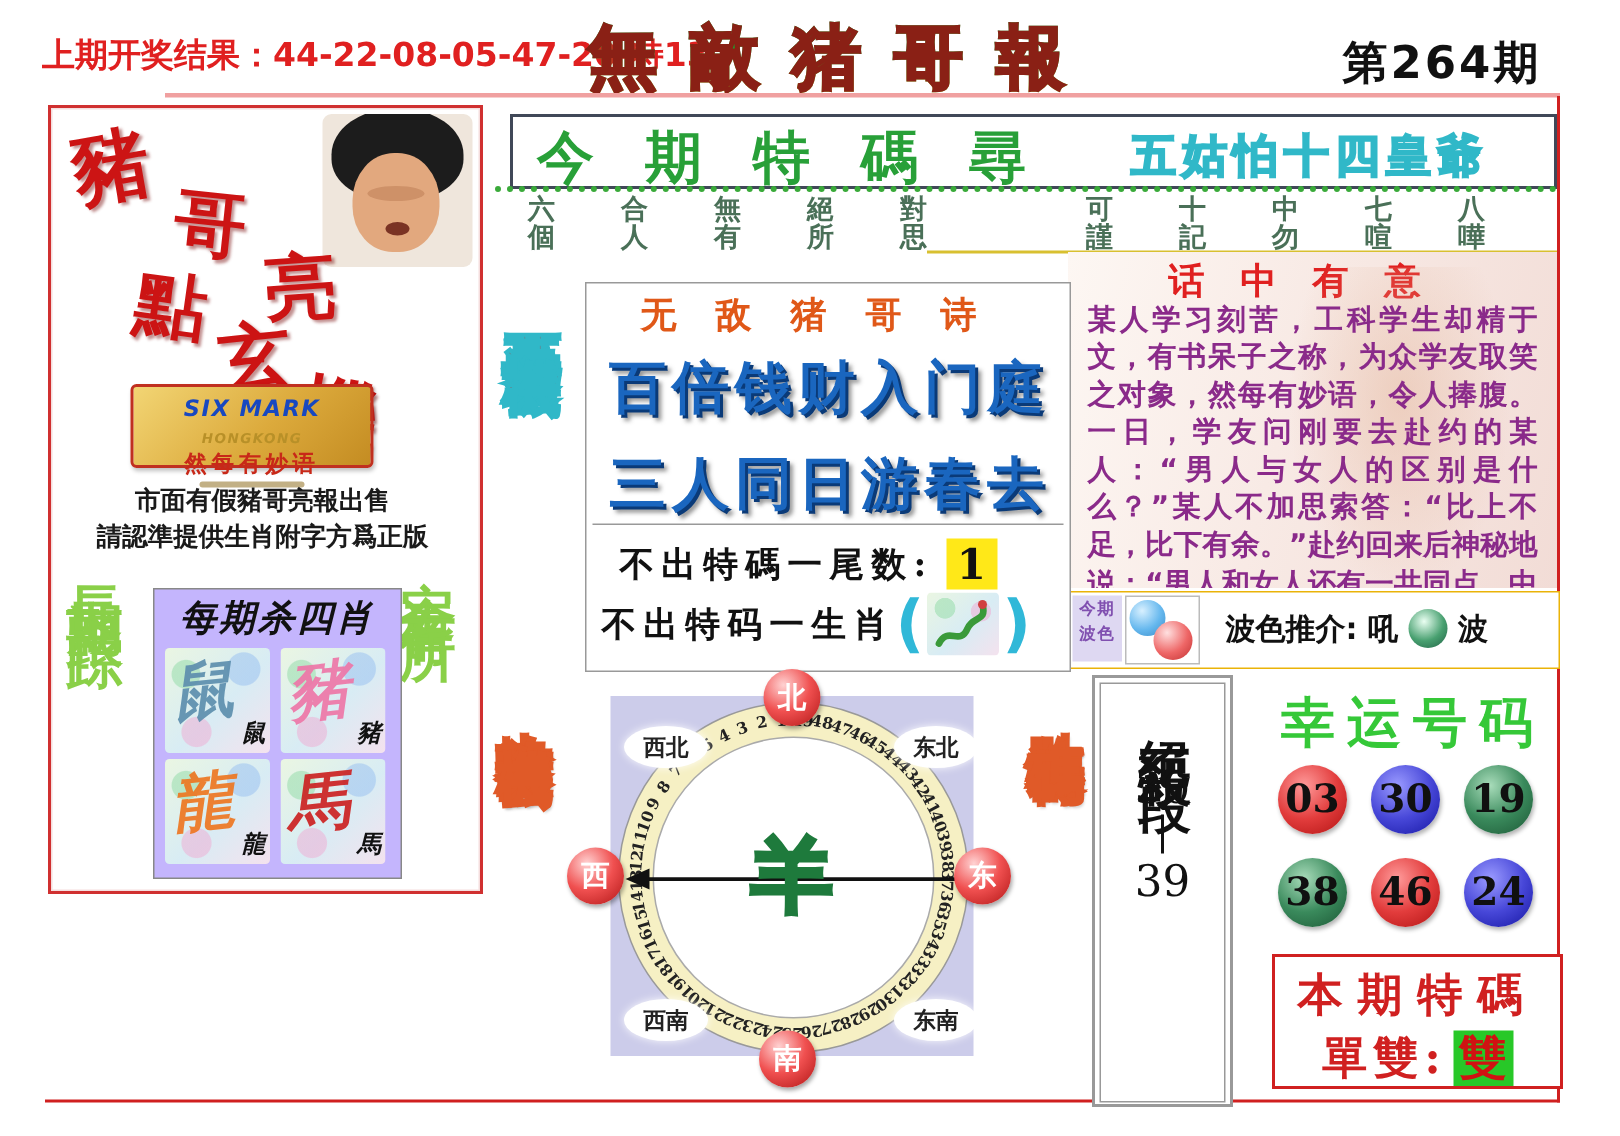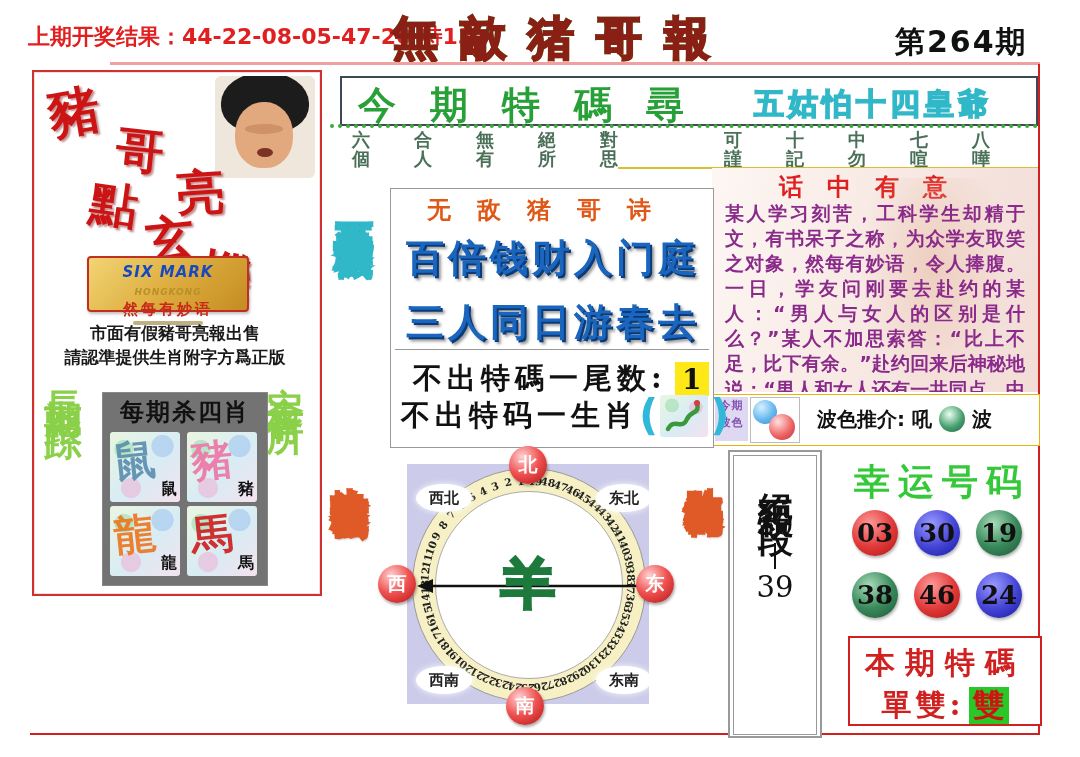--- a/index.html
+++ b/index.html
@@ -27,21 +27,21 @@
   .callig{position:absolute;font-family:"DejaVu Serif",serif;font-weight:900;color:#cc1414;
           text-shadow:2px 2px 2px rgba(120,10,10,.45);line-height:1;}
   .badge{background:linear-gradient(135deg,#f2d574,#dcaa3c 55%,#c48c22);border:2px solid #c03020;
          border-radius:4px;text-align:center;box-shadow:1px 2px 3px rgba(0,0,0,.25);}
   .badge .b1{font-size:15px;font-weight:900;font-style:italic;color:#1848c0;letter-spacing:1px;margin-top:5px;}
   .badge .b1 small{font-size:9px;color:#b89028;-webkit-text-stroke:0;font-style:italic;}
   .badge .b2{font-size:15px;font-weight:bold;color:#c82818;letter-spacing:3px;margin-top:1px;font-family:"DejaVu Serif",serif;}
   .badge .b3{margin:2px auto 0;width:70px;height:4px;background:#8f7020;opacity:.55;border-radius:2px;}
   .notice{font-family:"DejaVu Serif",serif;font-weight:bold;font-size:17px;color:#1a1a1a;text-align:center;white-space:nowrap;}
   .slogan{font-size:38px;font-weight:bold;color:#8ad048;letter-spacing:10px;line-height:1;}
-  .kill-box{border:1px solid #888;background:#737373;}
+  .kill-box{border:1px solid #888;background:#c4b5fd;font-style:italic;}
   .kill-title{font-family:"DejaVu Serif",serif;font-weight:bold;font-size:24px;color:#111;
               text-align:center;letter-spacing:2px;margin-top:3px;}
   .stamp-grid{display:grid;grid-template-columns:1fr 1fr;gap:4px;padding:4px 7px;}
   .stamp{position:relative;width:70px;height:70px;border-radius:3px;
      background:
        radial-gradient(circle at 20% 25%,rgba(150,220,170,.55) 0 12%,transparent 13%),
        radial-gradient(circle at 75% 20%,rgba(150,190,240,.5) 0 14%,transparent 15%),
        radial-gradient(circle at 30% 80%,rgba(240,170,210,.5) 0 13%,transparent 14%),
        linear-gradient(135deg,#eaf6e2,#d8ecf4 55%,#f4e2ee);}
   .stamp-animal{position:absolute;left:4px;top:8px;font-size:42px;font-weight:900;
@@ -94,21 +94,21 @@
       font-family:"DejaVu Serif",serif;padding:0 4px;line-height:1.15;}
   
   .poem-box{border:1px solid #999;background:#fff;}
   .side-red{font-weight:900;font-size:40px;color:#cc2020;-webkit-text-stroke:1.5px #30b8c8;
       letter-spacing:3px;line-height:1;}
   .poem-title{font-weight:bold;font-size:24px;color:#e05818;letter-spacing:26px;text-align:center;white-space:nowrap;}
   .poem-line{font-weight:900;font-size:38px;color:#1a66bf;letter-spacing:4px;white-space:nowrap;
       text-shadow:2px 2px 0 #0a3a78,4px 4px 3px rgba(60,60,60,.55);}
   .hline{background:#999;height:1px;}
   .tail-row,.sx-row{display:flex;align-items:center;}
-  .tail-label,.sx-label{font-family:"DejaVu Serif",serif;font-weight:900;font-size:29px;color:#111;
+  .tail-label,.sx-label{font-family:"DejaVu Serif",serif;font-weight:900;font-size:23px;color:#111;
       letter-spacing:5px;white-space:nowrap;text-align:right;}
   .tail-val{background:#ffe818;font-family:"DejaVu Serif",serif;font-weight:bold;font-size:28px;color:#111;
       width:34px;height:34px;display:flex;align-items:center;justify-content:center;margin-left:8px;}
   .paren{color:#30b8d8;font-weight:900;font-size:42px;line-height:.9;}
   .snake-stamp{width:48px;height:42px;border-radius:3px;margin:0 2px;
      background:
        radial-gradient(circle at 25% 25%,rgba(150,220,170,.55) 0 14%,transparent 15%),
        radial-gradient(circle at 75% 30%,rgba(240,170,210,.5) 0 14%,transparent 15%),
        linear-gradient(135deg,#eaf6e2,#d8ecf4 55%,#f4e2ee);}
   

